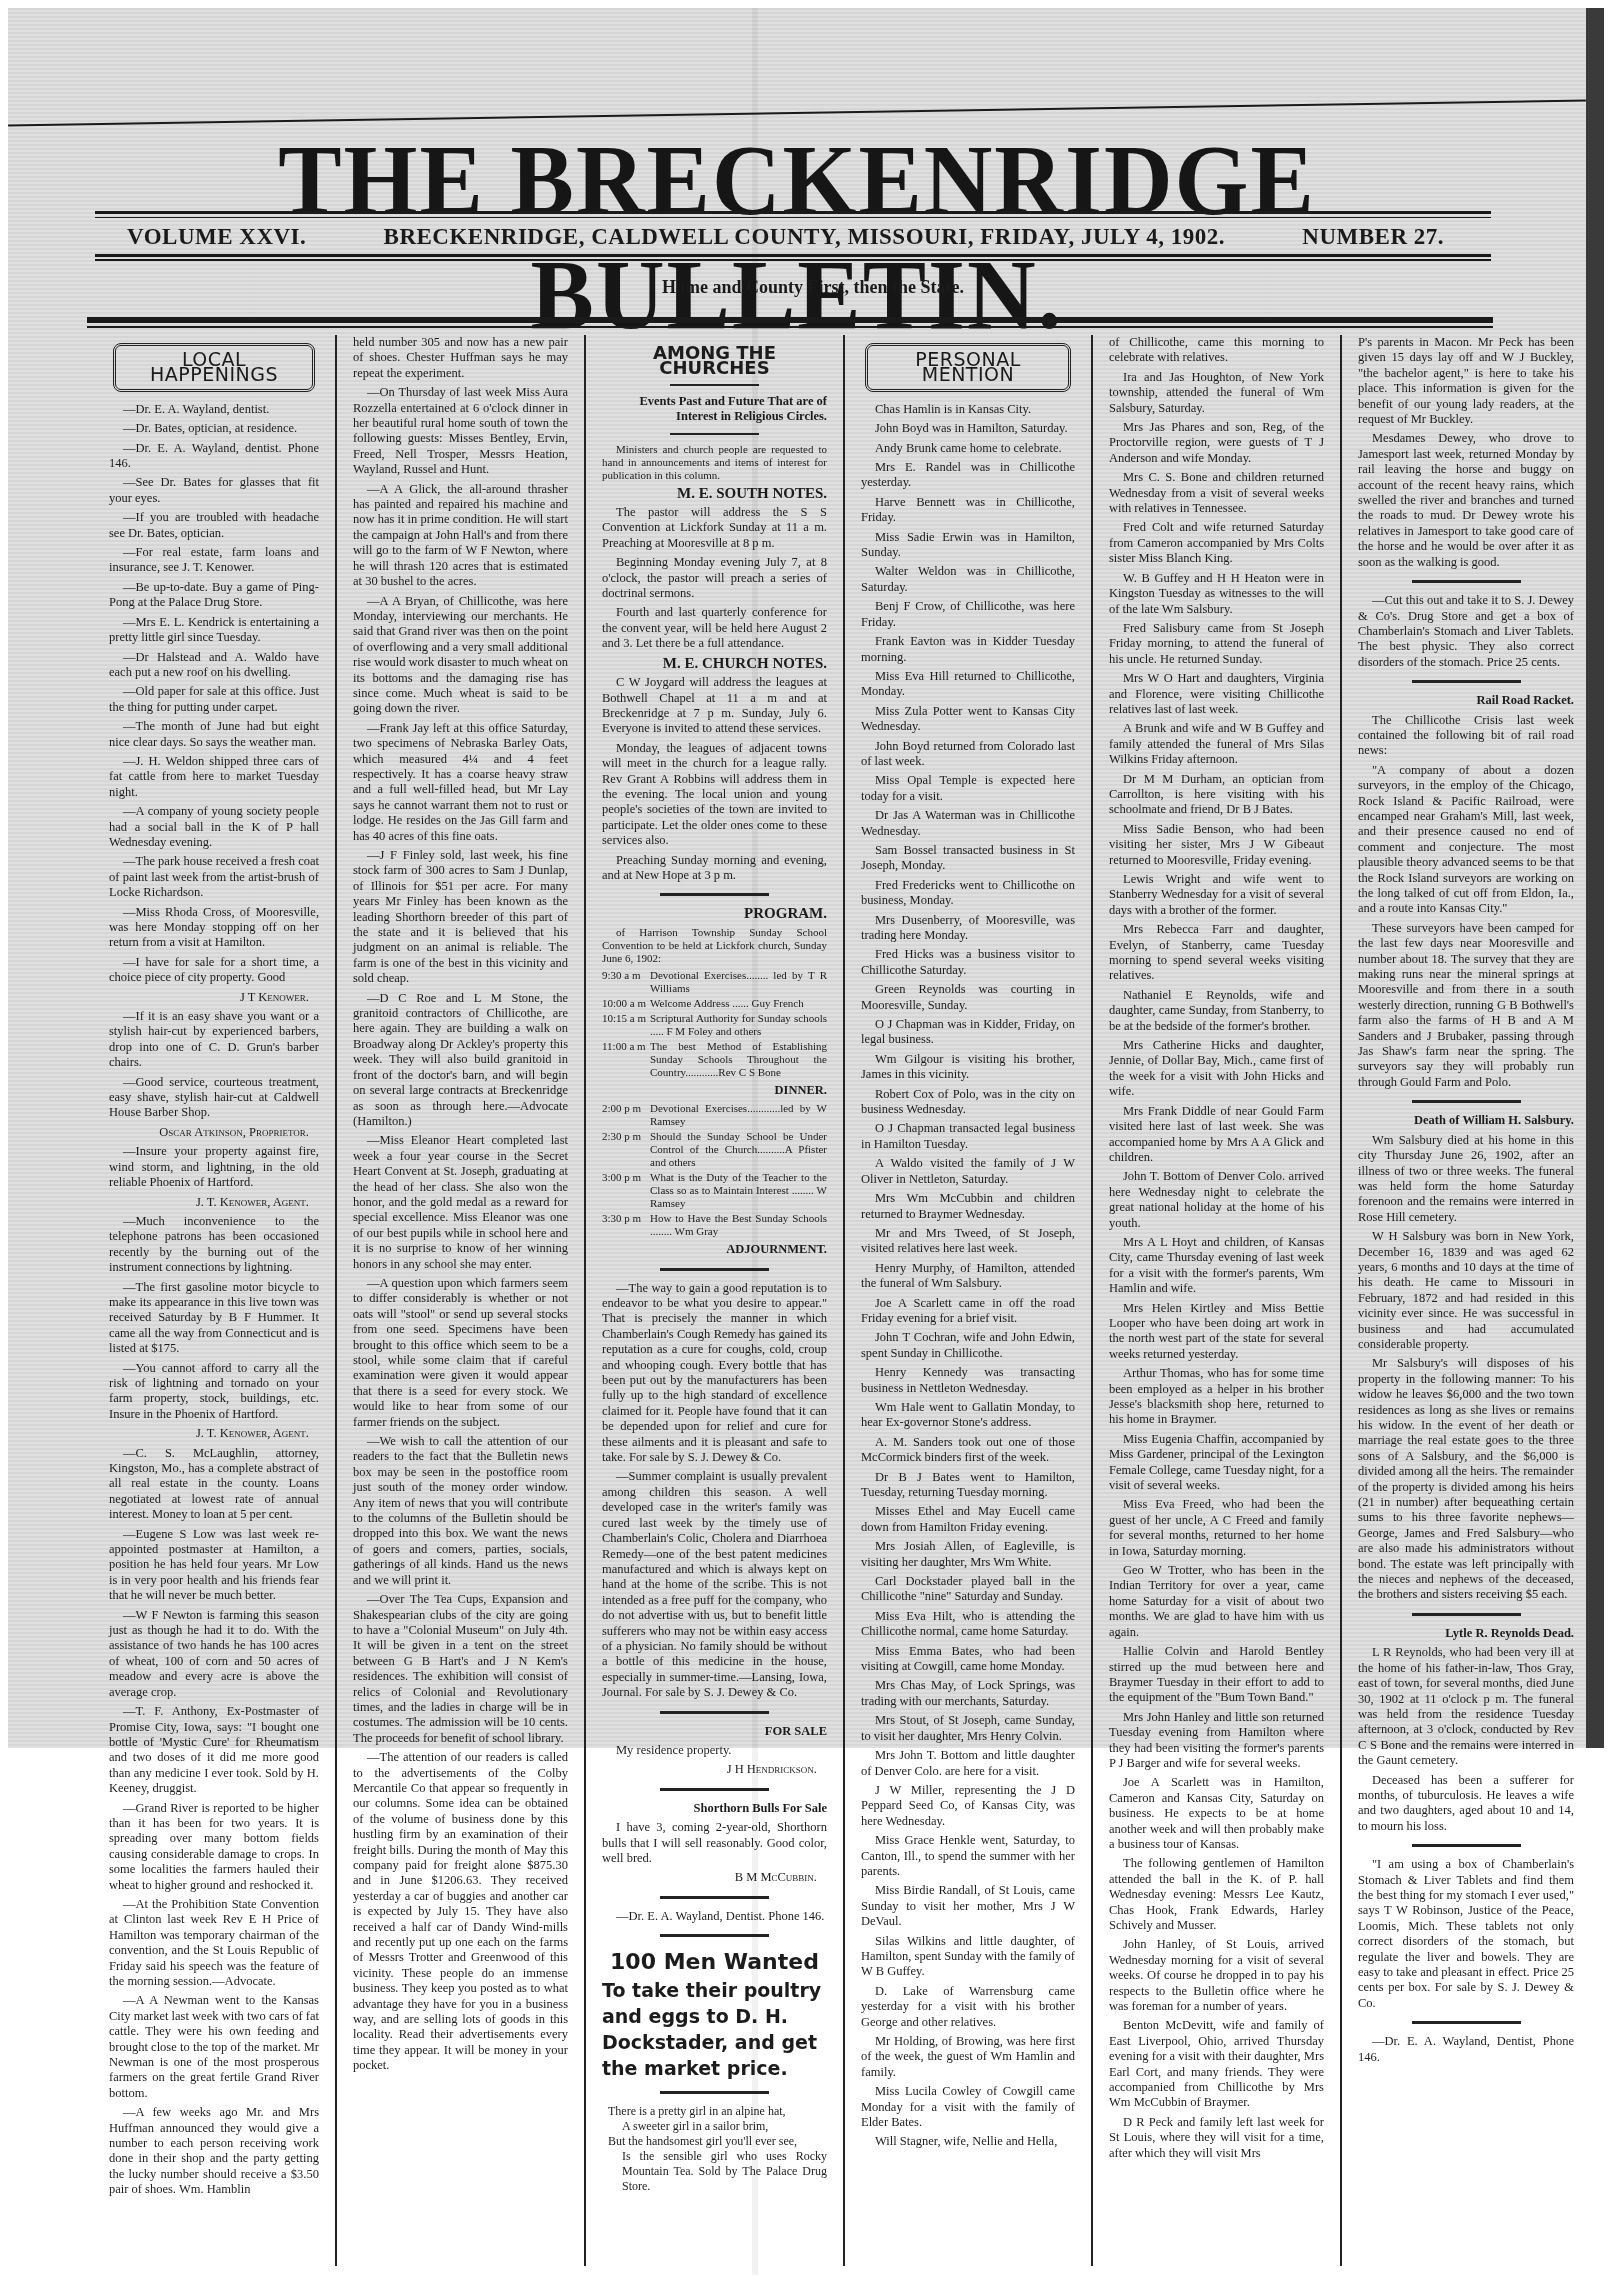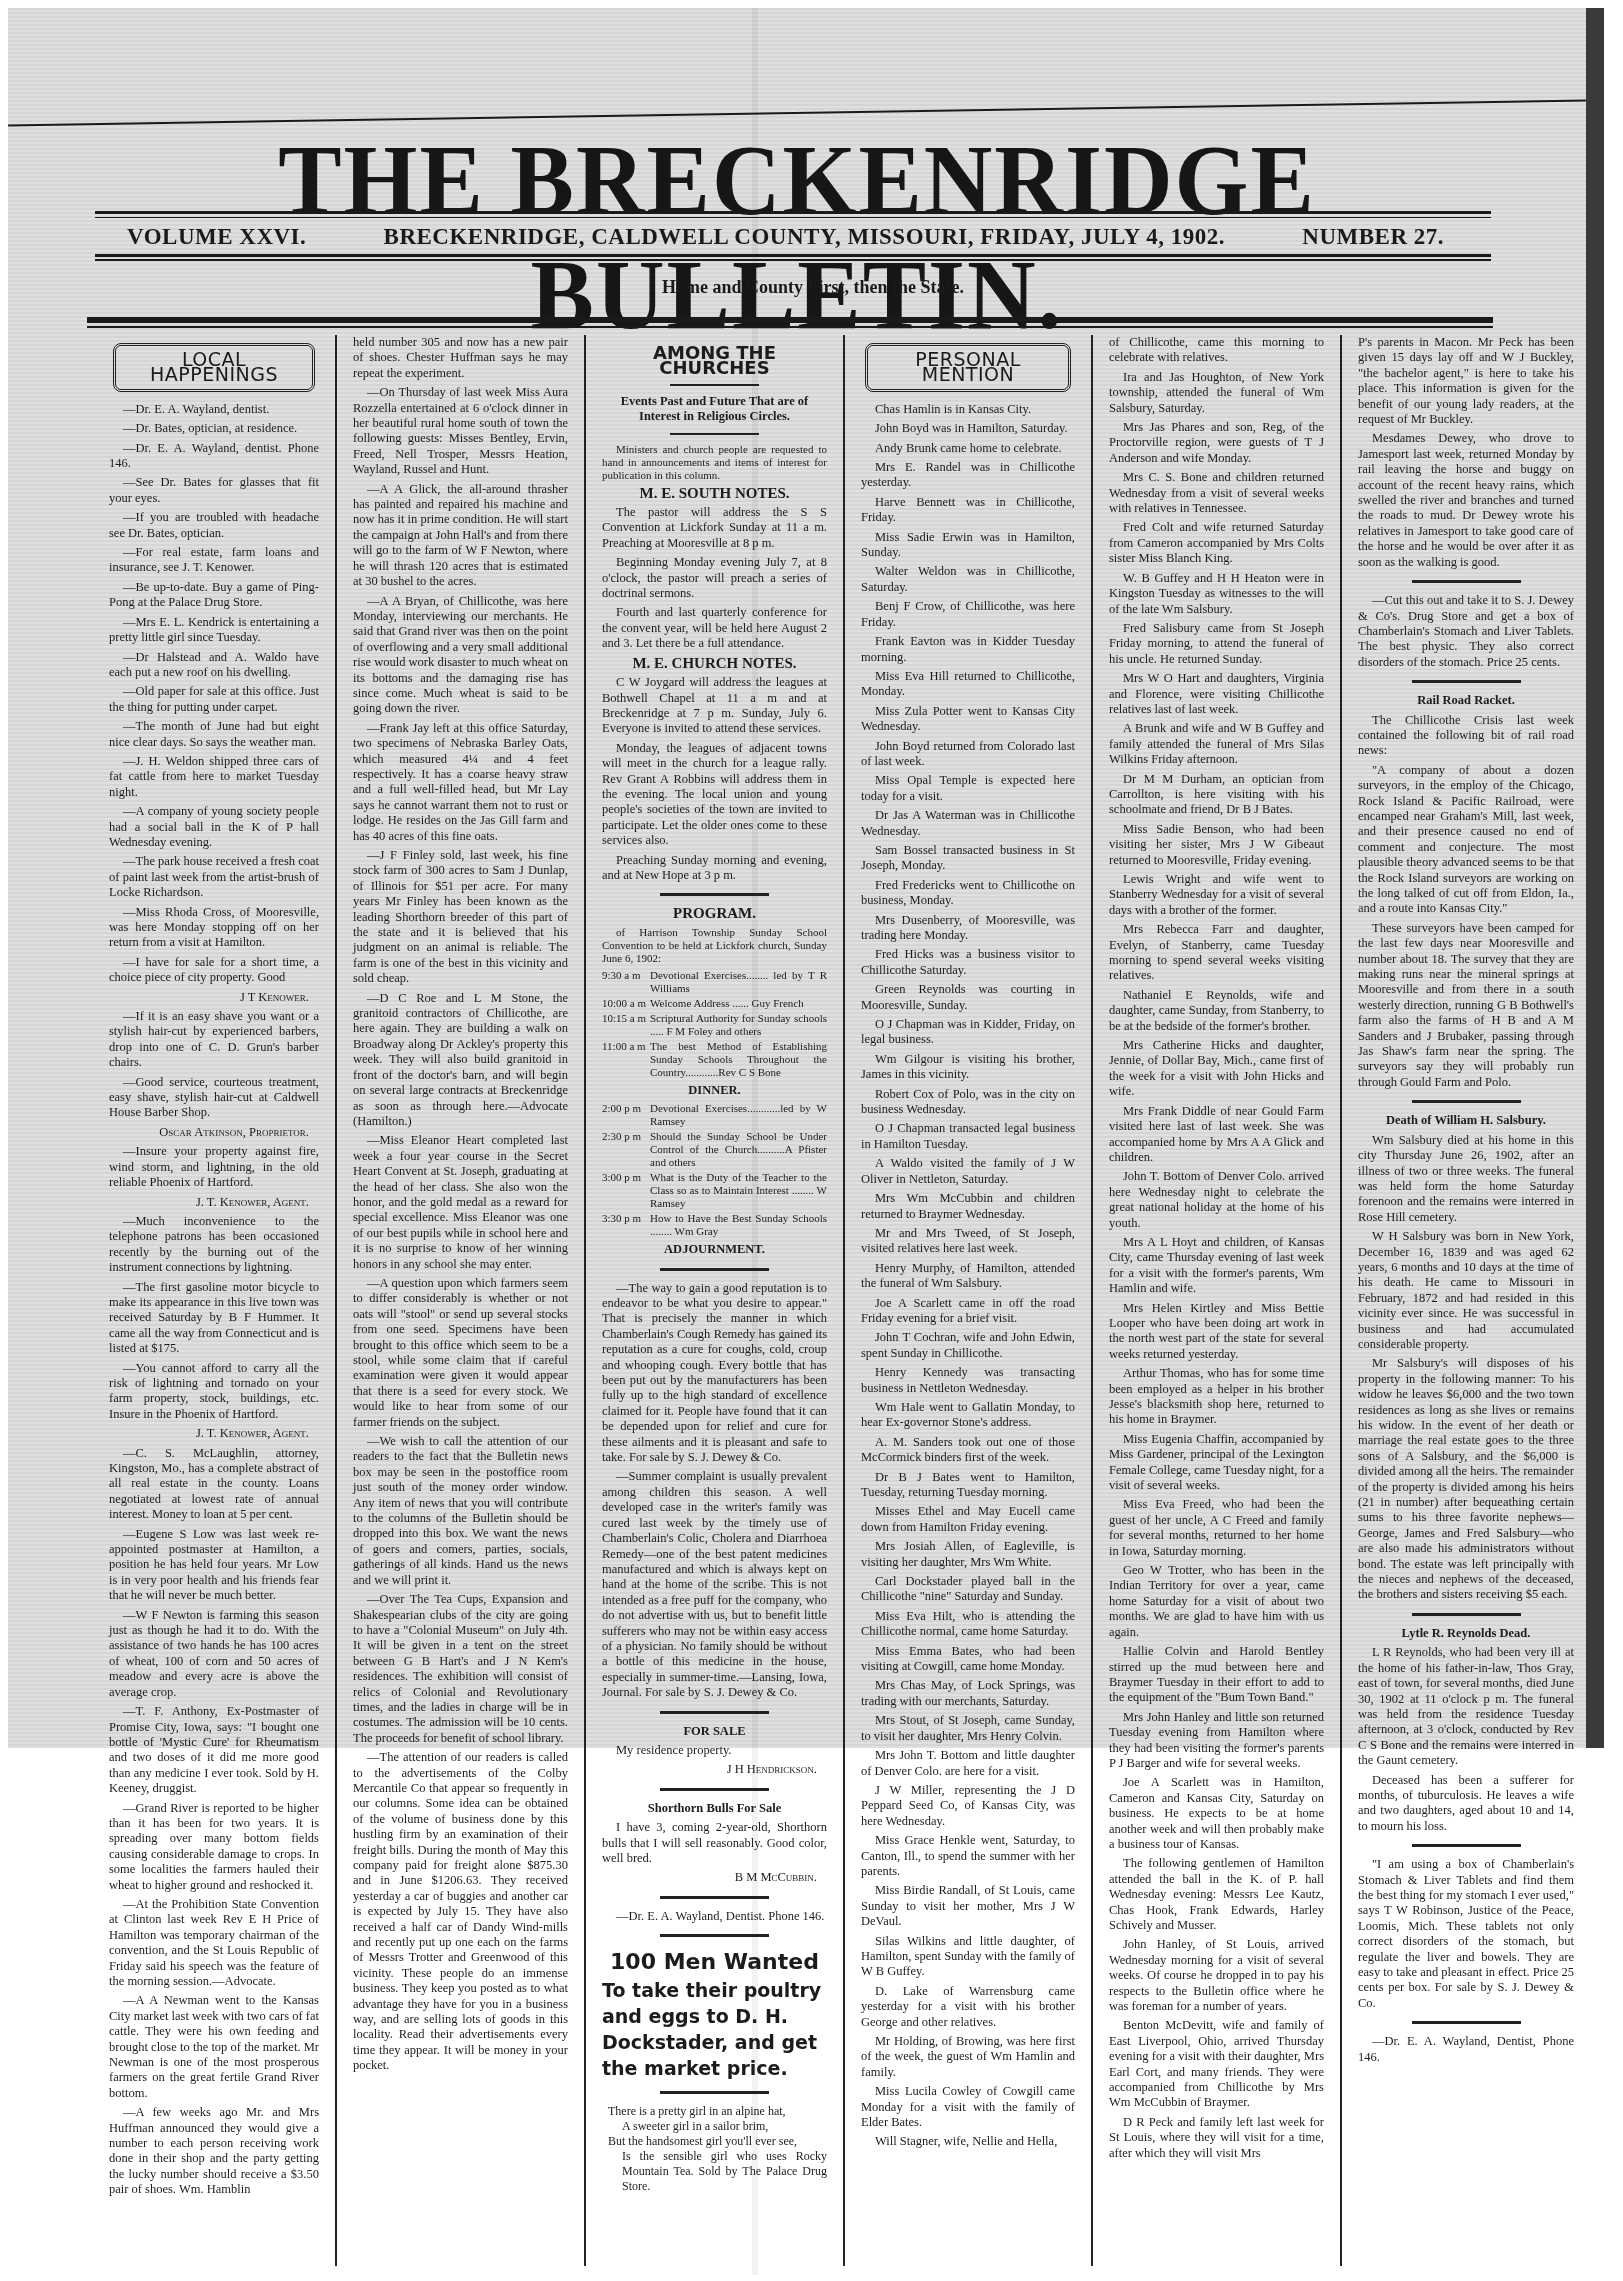--- a/index.html
+++ b/index.html
@@ -17,21 +17,21 @@
   .motto{position:absolute;left:0;top:269px;width:1578px;text-align:center;
     font-family:"Liberation Serif",serif;font-weight:bold;font-size:18px;color:#1a1a1a;padding-left:16px;}
   .cols{position:absolute;left:85px;top:327px;width:1497px;height:1931px;display:flex;}
   .col{height:100%;box-sizing:border-box;padding:0 16px;border-right:2px solid #222;overflow:hidden;
     font-family:"Liberation Serif","DejaVu Serif",serif;font-size:12.5px;line-height:15.4px;color:#1c1c1c;text-align:justify;}
   .col:last-child{border-right:none;}
   .c1{width:244px}.c2{width:249px}.c3{width:259px}.c4{width:248px}.c5{width:249px}.c6{width:248px}
   .boxhead{border:3px double #222;border-radius:8px;margin:8px 4px 10px;padding:6px 0;text-align:center;
     font-family:"DejaVu Sans",sans-serif;font-size:19px;letter-spacing:0.5px;color:#1a1a1a;}
   .head-plain{text-align:center;font-family:"DejaVu Sans",sans-serif;font-weight:bold;font-size:18px;margin:10px 0 6px;}
-  .subhead{text-align:center;font-weight:bold;font-size:12.5px;margin:4px 0;}
+  .subhead{text-align:right;font-weight:bold;font-size:12.5px;margin:4px 0;}
   .smallrule{width:89px;height:2px;background:#222;margin:8px auto;}
   .midrule{width:109px;height:3px;background:#222;margin:10px auto;}
   p{margin:0 0 4px;text-indent:14px;}
   .sig{text-align:right;font-variant:small-caps;margin:0 10px 4px 0;}
   .prog-row{display:flex;font-size:11px;line-height:13px;margin-bottom:2px;}
   .prog-row .t{width:48px;flex:none;}
   .big-ad{text-align:center;font-family:"DejaVu Sans",sans-serif;font-weight:bold;}
   .big-ad .l1{font-size:22px;line-height:30px;}
   .big-ad .l2{font-size:19px;line-height:26px;text-align:left;}
   .poem{font-size:12px;line-height:15px;margin:4px 0;}

